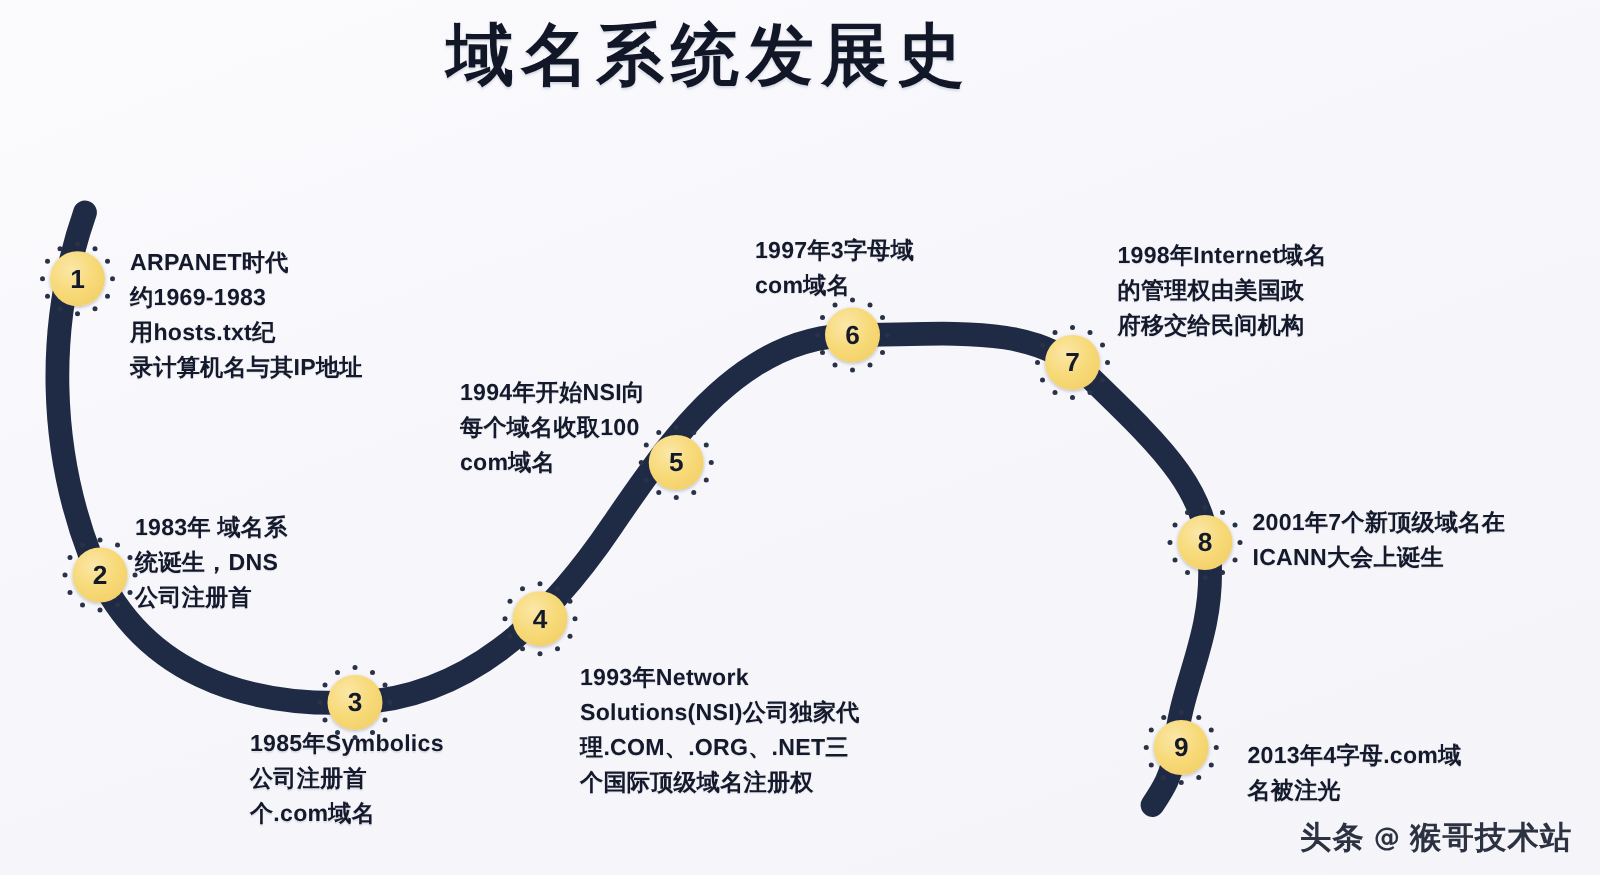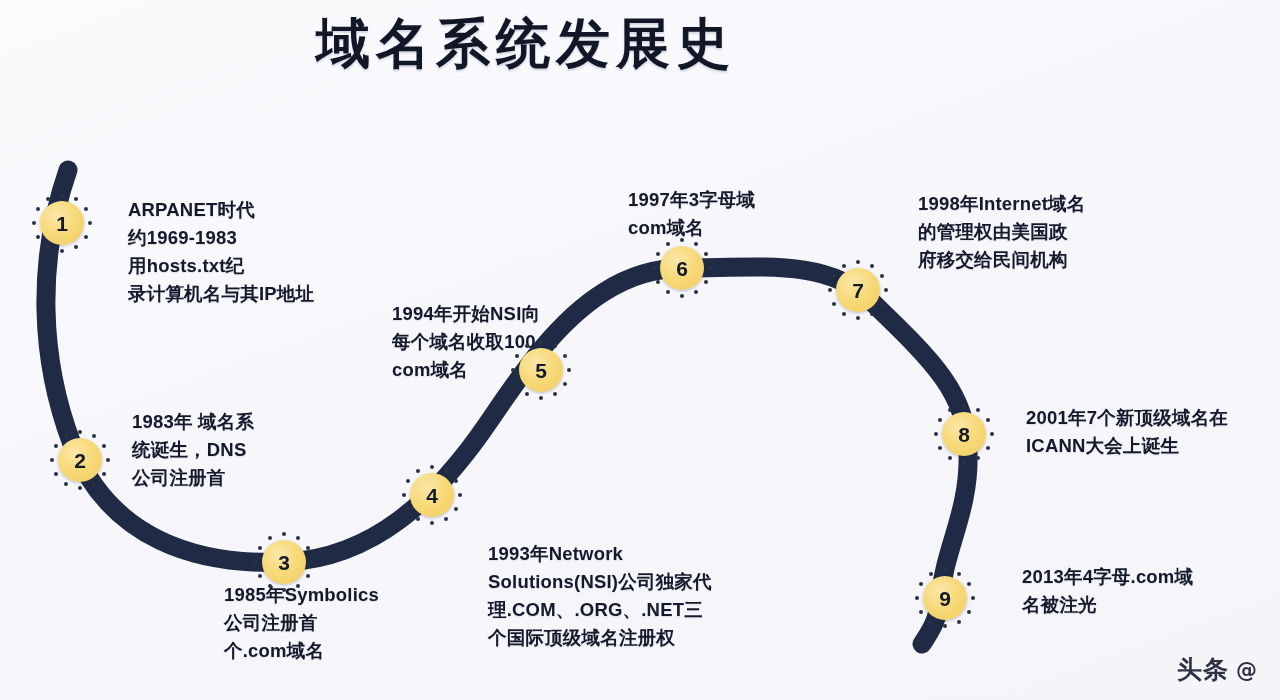--- a/index.html
+++ b/index.html
@@ -27,20 +27,21 @@
     left: 0;
     width: 1052px;
     text-align: center;
     font-family: "DejaVu Serif", "Liberation Serif", serif;
     font-size: 54px;
     font-weight: 700;
     letter-spacing: 6px;
     color: #111726;
     text-shadow: 0 2px 2px rgba(120,130,160,0.28);
     white-space: nowrap;
+    padding-left: 41px;
   }
   #curve-layer {
     position: absolute;
     inset: 0;
     width: 1280px;
     height: 700px;
   }
   .node {
     position: absolute;
     width: 44px;
@@ -82,21 +83,20 @@
   .label {
     position: absolute;
     font-family: "Liberation Sans", "DejaVu Sans", sans-serif;
     font-size: 18.5px;
     font-weight: 700;
     line-height: 1.52;
     color: #141a2b;
     white-space: pre-line;
     letter-spacing: 0.2px;
     text-shadow: 0 1px 1px rgba(150,155,180,0.25);
-    margin-left: 24px;
   }
   #watermark {
     position: absolute;
     right: 22px;
     bottom: 14px;
     display: flex;
     align-items: center;
     gap: 7px;
     font-family: "DejaVu Sans", "Liberation Sans", sans-serif;
     font-size: 25px;
@@ -291,36 +291,37 @@
       <div class="label" style="left: 104px; top: 196px;">ARPANET时代
 约1969-1983
 用hosts.txt纪
 录计算机名与其IP地址</div>
       <div class="label" style="left: 108px; top: 408px;">1983年 域名系
 统诞生，DNS
 公司注册首</div>
       <div class="label" style="left: 200px; top: 581px;">1985年Symbolics
 公司注册首
 个.com域名</div>
-      <div class="label" style="left: 464px; top: 540px;">1993年Network
+      <div class="label" style="left: 464px; top: 528px;">1993年Network
 Solutions(NSI)公司独家代
 理.COM、.ORG、.NET三
 个国际顶级域名注册权</div>
       <div class="label" style="left: 368px; top: 300px;">1994年开始NSI向
 每个域名收取100
 com域名</div>
       <div class="label" style="left: 604px; top: 186px;">1997年3字母域
 com域名</div>
       <div class="label" style="left: 894px; top: 190px;">1998年Internet域名
 的管理权由美国政
 府移交给民间机构</div>
       <div class="label" style="left: 1002px; top: 404px;">2001年7个新顶级域名在
 ICANN大会上诞生</div>
-      <div class="label" style="left: 998px; top: 563px;">2013年4字母.com域
+      <div class="label" style="left: 998px; top: 590px;">2013年4字母.com域
 名被注光</div>
     </div>
 
   <div id="watermark">
     <span>头条</span>
     <span class="wm-at">@</span>
+    <span>猴哥技术站</span>
   </div>
 
 </div>
 
 </body></html>

